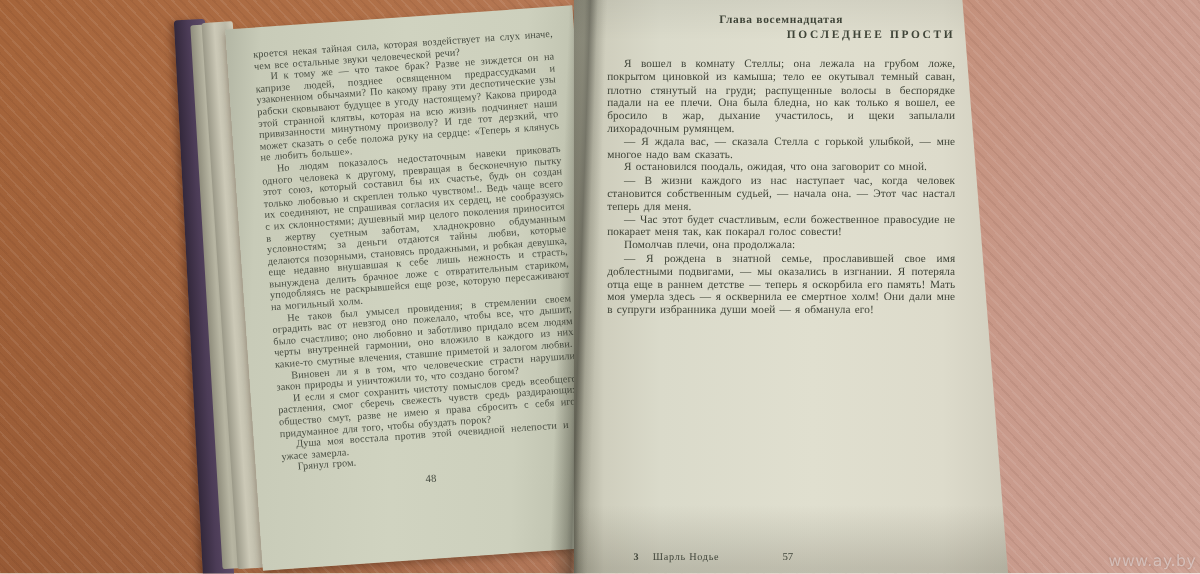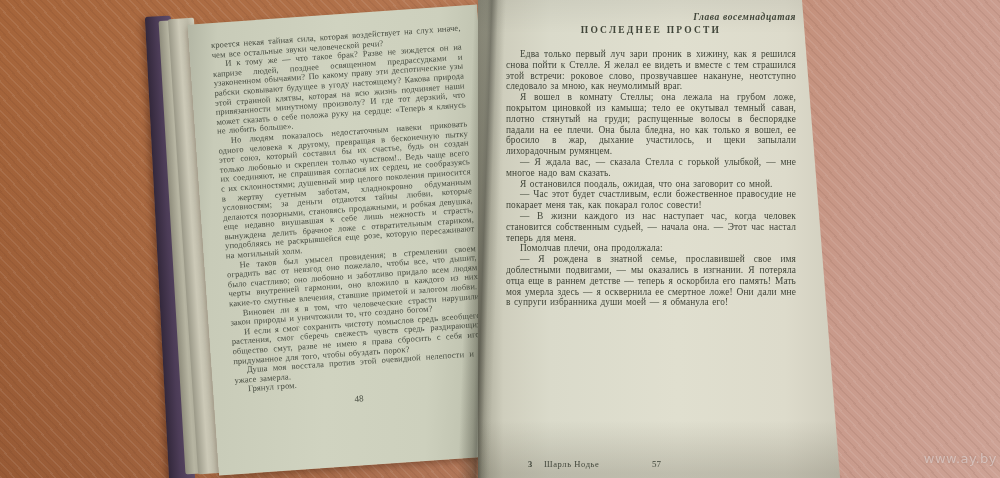--- a/index.html
+++ b/index.html
@@ -31,37 +31,37 @@
     font-size:8.5px;line-height:9.6px;word-spacing:1px;letter-spacing:0.1px;}
   .no-indent-first .para:first-child{text-indent:0;}
   .lp-num{margin-top:7px;text-align:center;font-size:9px;color:#474c41;}
   
   .right-page{position:absolute;left:478px;top:0;width:362px;height:478px;z-index:3;
     clip-path:polygon(0 0,89.5% 0,100% 100%,0 100%);box-sizing:border-box;
     padding:12px 44px 0 28px;color:#3f4438;
     background:
       linear-gradient(to bottom, rgba(0,0,0,0.06), rgba(0,0,0,0) 7%, rgba(0,0,0,0) 88%, rgba(60,55,40,0.20) 99%),
       linear-gradient(90deg,#8f8e7e 0%,#b4b3a2 2.5%,#cfcebd 7%,#dadaca 20%,#e0dfcf 55%,#dddbcb 85%,#d0cdbd 100%);}
-  .chapter-label{text-align:right;font-style:italic;font-weight:bold;
+  .chapter-label{text-align:center;font-weight:bold;
     font-size:9.5px;letter-spacing:0.6px;margin:0 0 3px 0;}
-  .chapter-title{text-align:center;font-weight:bold;font-size:9.5px;
+  .chapter-title{text-align:right;font-weight:bold;font-size:9.5px;
     letter-spacing:2.2px;margin:0 0 14px 0;}
   .rp-text .para{margin:0;text-align:justify;text-indent:14px;
     font-size:9.4px;line-height:10.8px;word-spacing:1px;letter-spacing:0.1px;}
   .rp-footer{position:absolute;left:28px;right:44px;bottom:7px;height:12px;
     font-size:8.5px;color:#40453a;}
   .rp-footer .sig{position:absolute;left:22px;font-weight:bold;}
   .rp-footer .author{position:absolute;left:38px;letter-spacing:0.6px;font-family:Liberation Serif, serif;}
   .rp-footer .rp-num{position:absolute;left:146px;font-size:9px;}
   
   .gutter{position:absolute;left:466px;top:-6px;width:32px;height:492px;z-index:4;
     transform:rotate(2deg);pointer-events:none;
     background:linear-gradient(90deg, rgba(40,40,28,0) 0%, rgba(40,40,28,0.30) 42%, rgba(28,28,20,0.42) 55%, rgba(40,40,28,0.12) 75%, rgba(40,40,28,0) 100%);}
   
-  .watermark{position:absolute;right:3px;bottom:12px;z-index:10;
+  .watermark{position:absolute;right:3px;bottom:2px;z-index:10;
     font-family:"DejaVu Sans","Liberation Sans",sans-serif;font-size:13px;
     letter-spacing:0.5px;color:rgba(240,240,245,0.48);
     text-shadow:0 0 2px rgba(120,80,60,0.35);}
 </style>
 </head>
 <body>
 
 <div class="scene">
   <div class="wood"></div>
 
@@ -81,28 +81,27 @@
           <p class="para">Душа моя восстала против этой очевидной нелепости и в ужасе замерла.</p>
           <p class="para">Грянул гром.</p>
         </div>
       <div class="lp-num">48</div>
     </div>
 
     <div class="right-page">
       <div class="chapter-label">Глава восемнадцатая</div>
       <div class="chapter-title">ПОСЛЕДНЕЕ ПРОСТИ</div>
       <div class="rp-text">
-          <p class="para">Едва только первый луч зари проник в хижину, как я решился снова пойти к Стелле. Я желал ее видеть и вместе с тем страшился этой встречи: роковое слово, прозвучавшее накануне, неотступно следовало за мною, как неумолимый враг.</p>
           <p class="para">Я вошел в комнату Стеллы; она лежала на грубом ложе, покрытом циновкой из камыша; тело ее окутывал темный саван, плотно стянутый на груди; распущенные волосы в беспорядке падали на ее плечи. Она была бледна, но как только я вошел, ее бросило в жар, дыхание участилось, и щеки запылали лихорадочным румянцем.</p>
           <p class="para">— Я ждала вас, — сказала Стелла с горькой улыбкой, — мне многое надо вам сказать.</p>
           <p class="para">Я остановился поодаль, ожидая, что она заговорит со мной.</p>
+          <p class="para">— В жизни каждого из нас наступает час, когда человек становится собственным судьей, — начала она. — Этот час настал теперь для меня.</p>
           <p class="para">— Час этот будет счастливым, если божественное правосудие не покарает меня так, как покарал голос совести!</p>
-          <p class="para">— В жизни каждого из нас наступает час, когда человек становится собственным судьей, — начала она. — Этот час настал теперь для меня.</p>
           <p class="para">Помолчав плечи, она продолжала:</p>
-          <p class="para">— Я рождена в знатной семье, прославившей свое имя доблестными подвигами, — мы оказались в изгнании. Я потеряла отца еще в раннем детстве — теперь я оскорбила его память! Мать моя умерла здесь — я осквернила ее смертное ложе! Они дали мне в супруги избранника души моей — я обманула его!</p>
+          <p class="para">— Я рождена в знатной семье, прославившей свое имя доблестными подвигами, — мы оказались в изгнании. Я потеряла отца еще в раннем детстве — теперь я оскорбила его память! Мать моя умерла здесь — я осквернила ее смертное холм! Они дали мне в супруги избранника души моей — я обманула его!</p>
         </div>
       <div class="rp-footer">
         <span class="sig">3</span>
         <span class="author">Шарль Нодье</span>
         <span class="rp-num">57</span>
       </div>
     </div>
 
     <div class="gutter"></div>
   </div>

